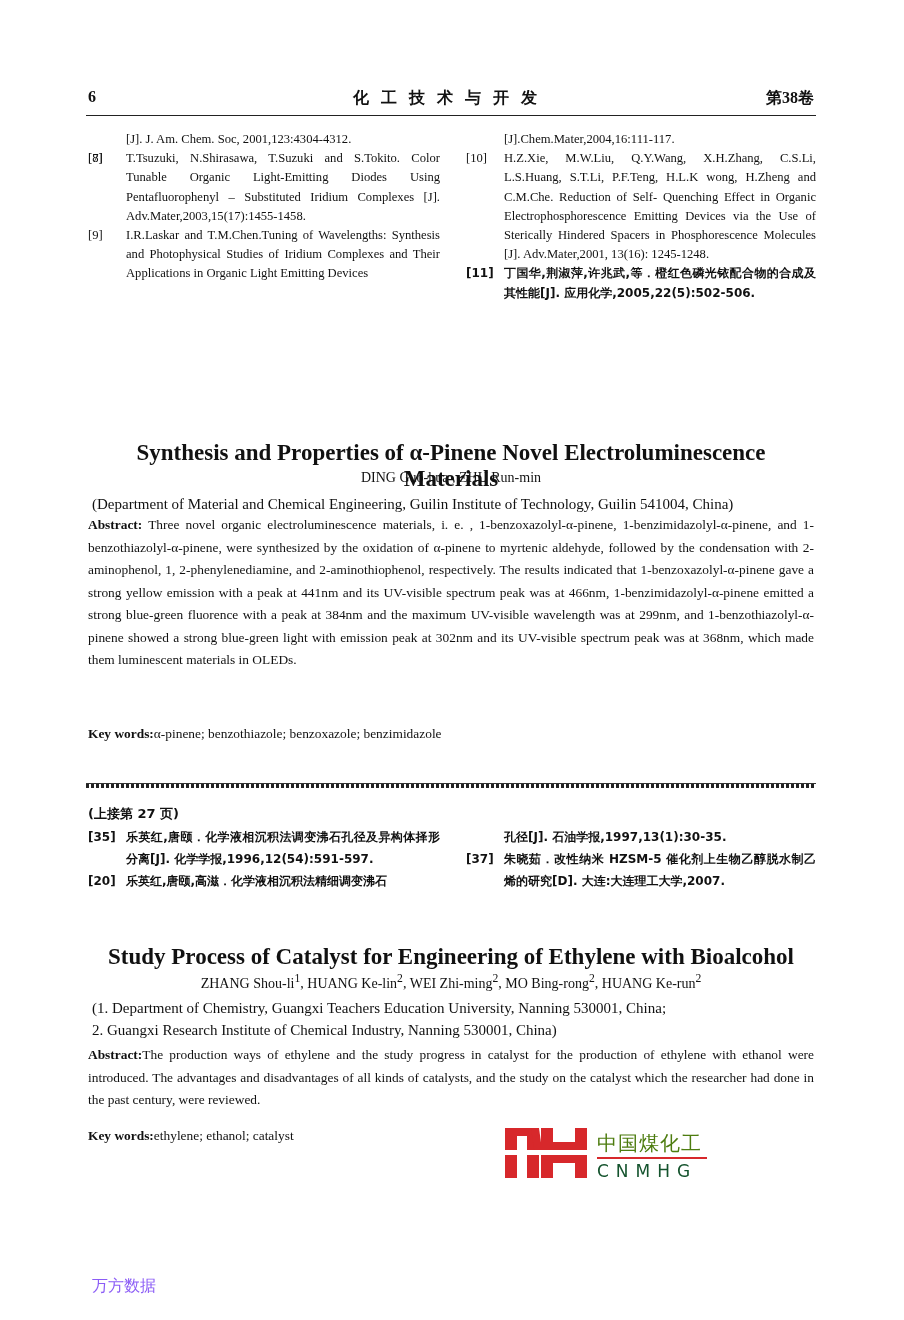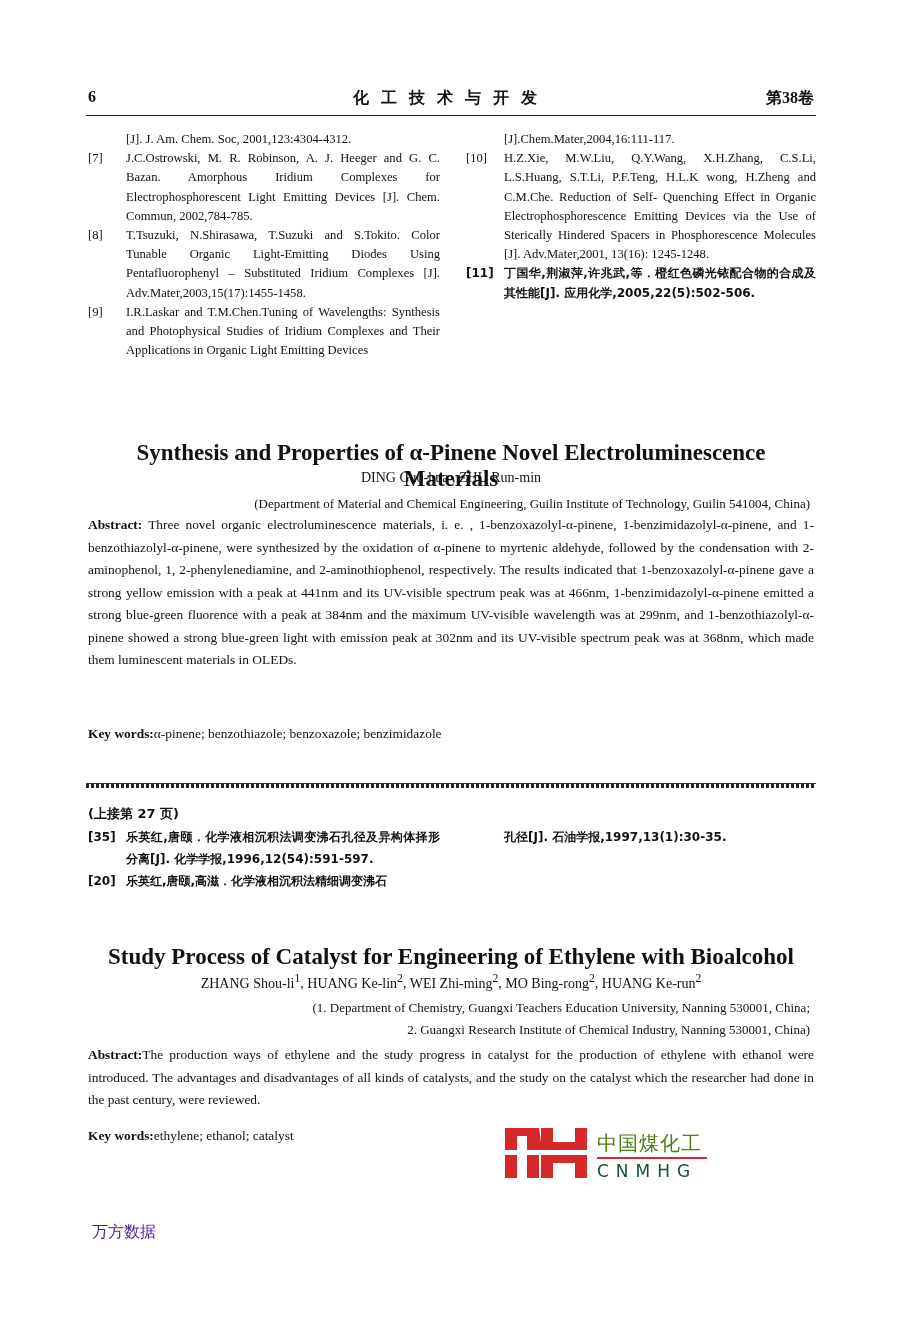--- a/index.html
+++ b/index.html
@@ -10,52 +10,51 @@
   .hdr .pg { position:absolute; left:0; top:0; }
   .hdr .jt { position:absolute; left:0; right:0; text-align:center; letter-spacing:12px; top:0; }
   .hdr .vol { position:absolute; right:0; top:0; }
   .hdr-rule { top:115px; left:86px; width:730px; height:0; border-top:1.5px solid #222; }
   .col { font-size:12.6px; line-height:19.2px; }
   .ref { position:relative; padding-left:38px; text-align:justify; }
   .ref .num { position:absolute; left:0; top:0; }
   .ref-cn { font-family:"DejaVu Sans", sans-serif; font-size:12px; font-weight:bold; }
   .title { font-size:23px; font-weight:bold; text-align:center; left:88px; width:726px; }
   .authors { font-size:14px; text-align:center; left:88px; width:726px; }
-  .affil { font-size:13px; text-align:right; left:84px; width:726px; }
+  .affil { font-size:15px; text-align:left; left:92px; width:726px; }
   .abstract { left:88px; width:726px; font-size:13.4px; line-height:22.5px; text-align:justify; }
   .abstract b, .kw b { font-weight:bold; }
   .kw { left:88px; width:726px; font-size:13.4px; }
   .dot-rule { top:783px; left:86px; width:730px; height:4px;
     background: repeating-linear-gradient(90deg,#222 0 3px,#fff 3px 5px); border-top:1px solid #333; }
   .cont-note { top:805px; left:88px; font-family:"DejaVu Sans", sans-serif; font-size:13px; font-weight:bold; }
   .logo { top:1128px; left:505px; width:210px; height:55px; }
   .logo .mh { position:absolute; left:0; top:0; width:82px; height:50px; }
   .logo .cn { position:absolute; left:92px; top:2px; font-family:"DejaVu Sans", sans-serif; font-size:20px; color:#4d7c0f; letter-spacing:1px; }
   .logo .line { position:absolute; left:92px; top:29px; width:110px; border-top:2px solid #d7282b; }
   .logo .en { position:absolute; left:92px; top:33px; font-family:"DejaVu Sans", sans-serif; font-size:17px; color:#14532d; letter-spacing:7px; }
-  .footer { top:1222px; left:92px; font-family:"DejaVu Sans", sans-serif; font-size:16px; color:#4c1d95; }
+  .footer { top:1276px; left:92px; font-family:"DejaVu Sans", sans-serif; font-size:16px; color:#8b5cf6; }
 </style>
 </head>
 <body>
 
 <div class="abs hdr">
   <span class="pg">6</span>
   <span class="jt">化工技术与开发</span>
   <span class="vol">第38卷</span>
 </div>
 <div class="abs hdr-rule"></div>
 
 <div class="abs col" style="top:130px; left:88px; width:352px;">
   <div class="ref">
     <span class="num"></span>
     <span>[J]. J. Am. Chem. Soc, 2001,123:4304-4312.</span>
   </div>
   <div class="ref">
     <span class="num">[7]</span>
-    <span>J.C.Ostrowski, M. R. Robinson, A. J. Heeger and G. C. Bazan. Amorphous Iridium Complexes for Electrophosphorescent Light Emitting Devices [J]. Chem. Commun, 2002,784-785.</span>
   </div>
   <div class="ref">
     <span class="num">[8]</span>
     <span>T.Tsuzuki, N.Shirasawa, T.Suzuki and S.Tokito. Color Tunable Organic Light-Emitting Diodes Using Pentafluorophenyl – Substituted Iridium Complexes [J]. Adv.Mater,2003,15(17):1455-1458.</span>
   </div>
   <div class="ref">
     <span class="num">[9]</span>
     <span>I.R.Laskar and T.M.Chen.Tuning of Wavelengths: Synthesis and Photophysical Studies of Iridium Complexes and Their Applications in Organic Light Emitting Devices</span>
   </div>
 </div>
@@ -97,20 +96,24 @@
   <div class="ref">
     <span class="num">[20]</span>
     <span>乐英红,唐颐,高滋．化学液相沉积法精细调变沸石</span>
   </div>
 </div>
 <div class="abs col ref-cn" style="top:826px; left:466px; width:350px; line-height:22px;">
   <div class="ref">
     <span class="num"></span>
     <span>孔径[J]. 石油学报,1997,13(1):30-35.</span>
   </div>
+  <div class="ref">
+    <span class="num">[37]</span>
+    <span>朱晓茹．改性纳米 HZSM-5 催化剂上生物乙醇脱水制乙烯的研究[D]. 大连:大连理工大学,2007.</span>
+  </div>
 </div>
 
 <div class="abs title" style="top:944px;">Study Process of Catalyst for Engineering of Ethylene with Bioalcohol</div>
 <div class="abs authors" style="top:972px;">
   <span>ZHANG Shou-li</span><sup>1</sup>,
   <span>HUANG Ke-lin</span><sup>2</sup>,
   <span>WEI Zhi-ming</span><sup>2</sup>,
   <span>MO Bing-rong</span><sup>2</sup>,
   <span>HUANG Ke-run</span><sup>2</sup>
 </div>

